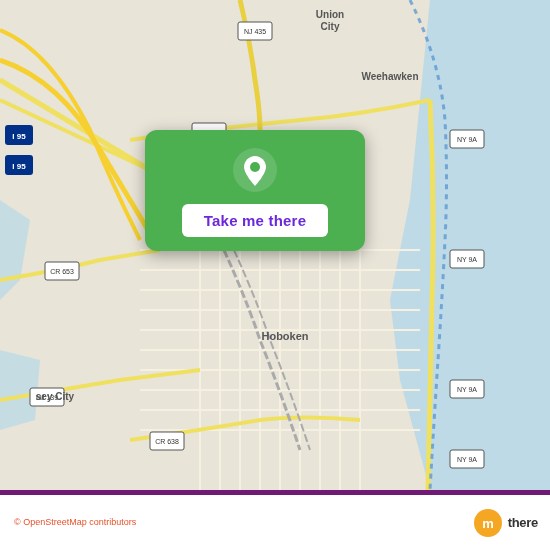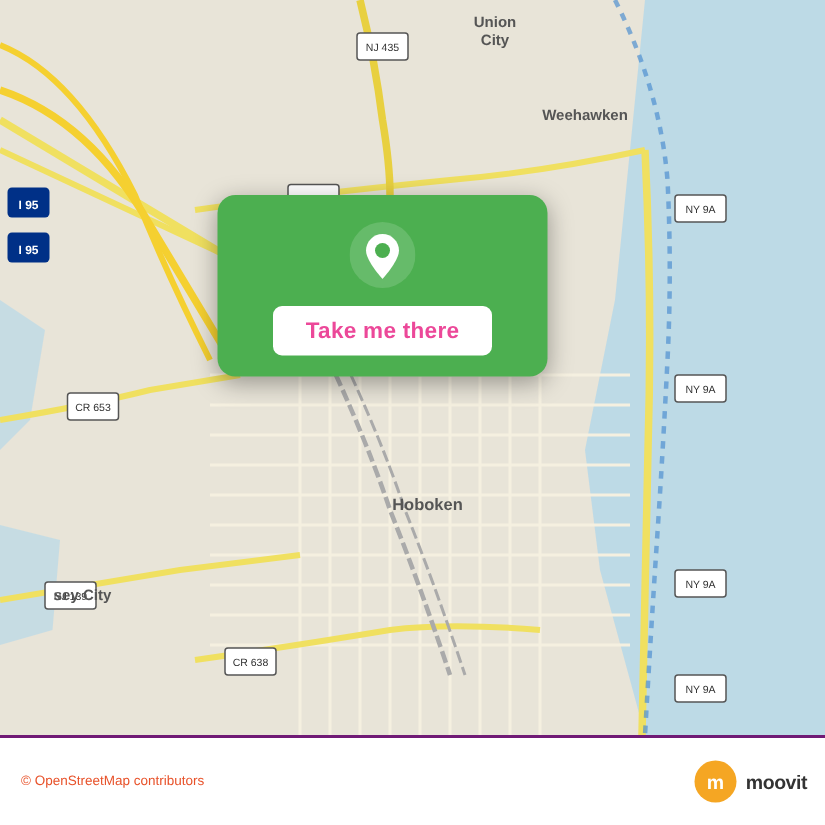--- a/index.html
+++ b/index.html
@@ -44,39 +44,39 @@
     }
 
     .pin-icon {
       width: 44px;
       height: 44px;
       margin-bottom: 12px;
     }
 
     .take-me-there-btn {
       background: white;
-      color: #ec4899;
+      color: #6d28d9;
       border: none;
       border-radius: 6px;
       padding: 8px 22px;
       font-size: 15px;
       font-weight: 700;
       cursor: pointer;
       letter-spacing: 0.2px;
     }
 
     
     .info-bar {
       position: absolute;
       bottom: 0;
       left: 0;
       width: 550px;
       height: 60px;
       background: white;
-      border-top: 2px solid #701a75;
+      border-top: 5px solid #701a75;
       display: flex;
       align-items: center;
       justify-content: space-between;
       padding: 0 12px 0 14px;
       z-index: 20;
     }
 
     .info-left {
       display: flex;
       flex-direction: column;
@@ -225,15 +225,15 @@
 
 <div class="info-bar">
   <div class="info-left">
     <span class="info-attribution">© OpenStreetMap contributors</span>
   </div>
   <div class="moovit-logo">
     <svg class="moovit-icon" viewBox="0 0 30 30" xmlns="http://www.w3.org/2000/svg">
       <circle cx="15" cy="15" r="14" fill="#f5a623"></circle>
       <text x="15" y="20" text-anchor="middle" font-size="13" font-weight="bold" fill="white">m</text>
     </svg>
-    <span class="moovit-text">moovit</span>
+    <span class="moovit-text">there</span>
   </div>
 </div>
 
 </body></html>

